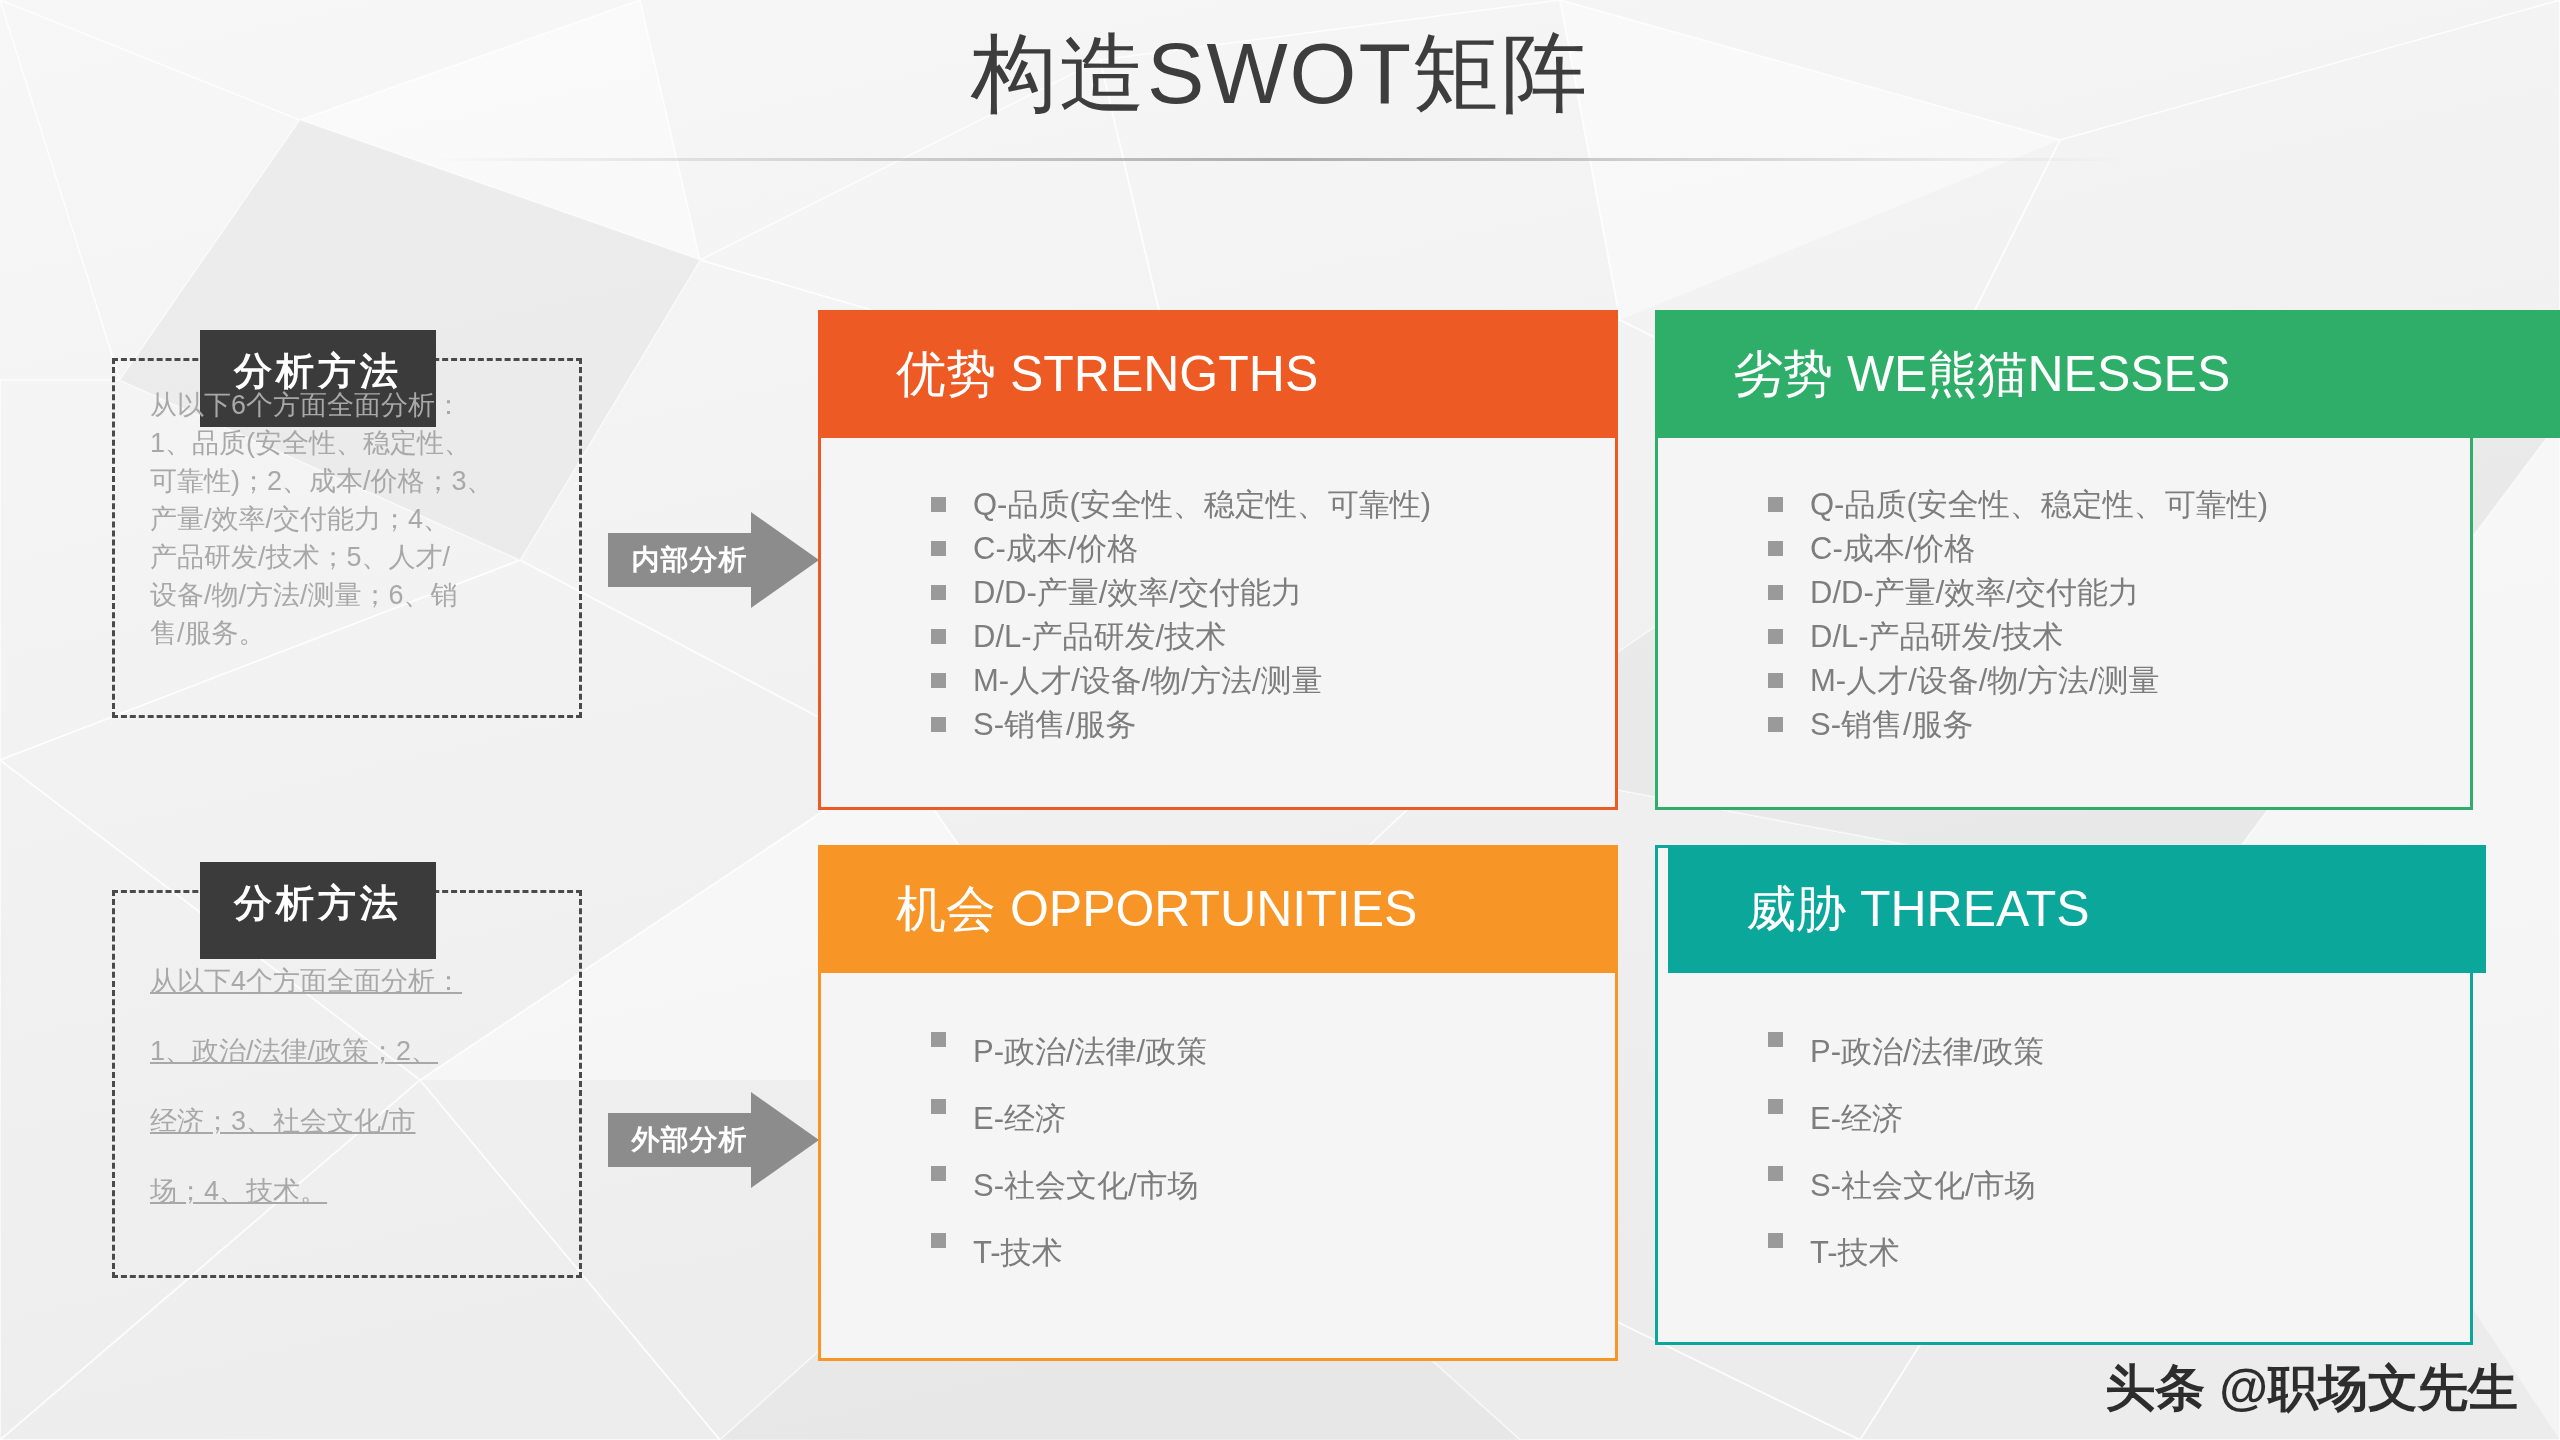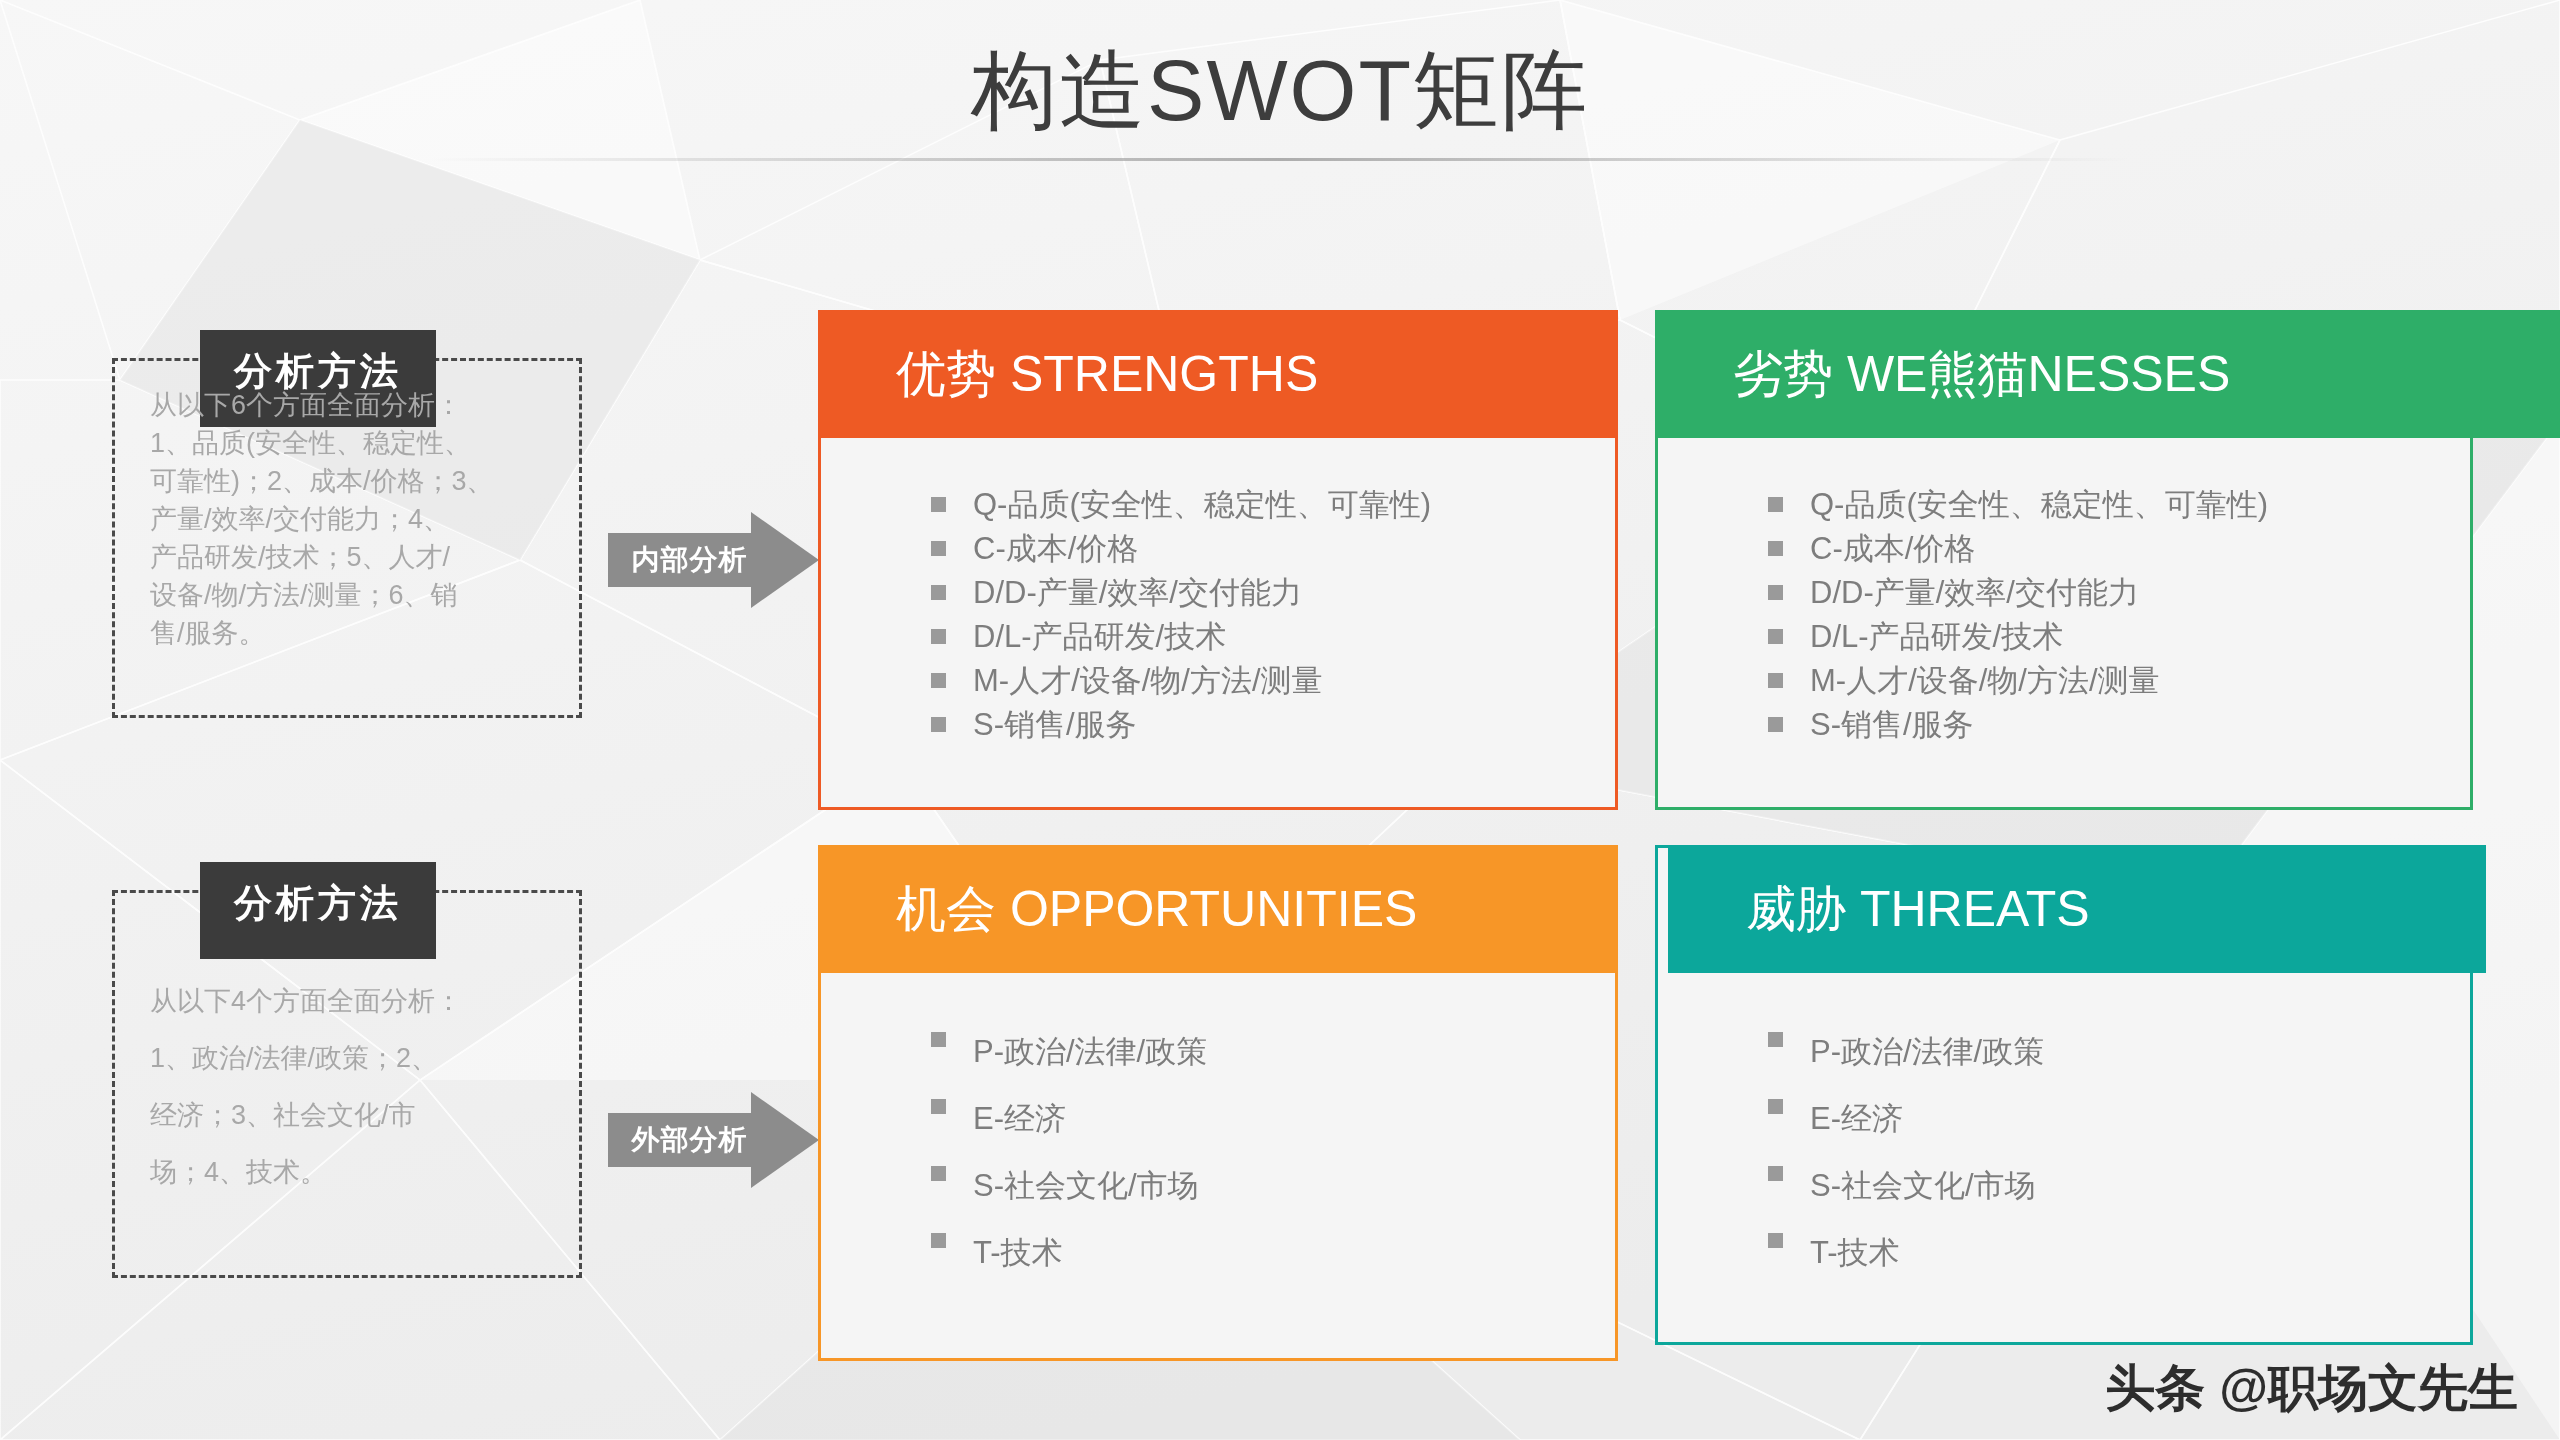--- a/index.html
+++ b/index.html
@@ -10,21 +10,21 @@
     background:#f2f2f2;
     overflow:hidden;
     position:relative;
   }
   
   #bg{position:absolute;inset:0;z-index:0;}
   .stage{position:absolute;inset:0;z-index:2;}
 
   
   .title{
-    position:absolute;left:0;top:35px;width:2560px;
+    position:absolute;left:0;top:18px;width:2560px;
     text-align:center;
     font-size:86px;
     line-height:110px;
     color:#3d3d3d;
     letter-spacing:2px;
     font-weight:400;
     white-space:nowrap;
   }
   .title-rule{
     position:absolute;left:430px;top:158px;width:1700px;height:3px;
@@ -61,21 +61,21 @@
     z-index:3;
     white-space:pre-wrap;
   }
 
   #method-top{left:112px;top:330px;}
   #method-top .dashbox{height:360px;}
   #method-top .body{padding-top:56px;line-height:38px;}
 
   #method-bottom{left:112px;top:862px;}
   #method-bottom .dashbox{height:388px;}
-  #method-bottom .body{padding-top:111px;line-height:57px;}
+  #method-bottom .body{padding-top:84px;line-height:70px;text-decoration:underline;}
 
   
   .arrow{position:absolute;width:210px;height:96px;}
   .arrow .shaft{
     position:absolute;left:0;top:21px;width:145px;height:54px;
     background:#8c8c8c;
   }
   .arrow .head{
     position:absolute;left:143px;top:0;width:0;height:0;
     border-top:48px solid transparent;

